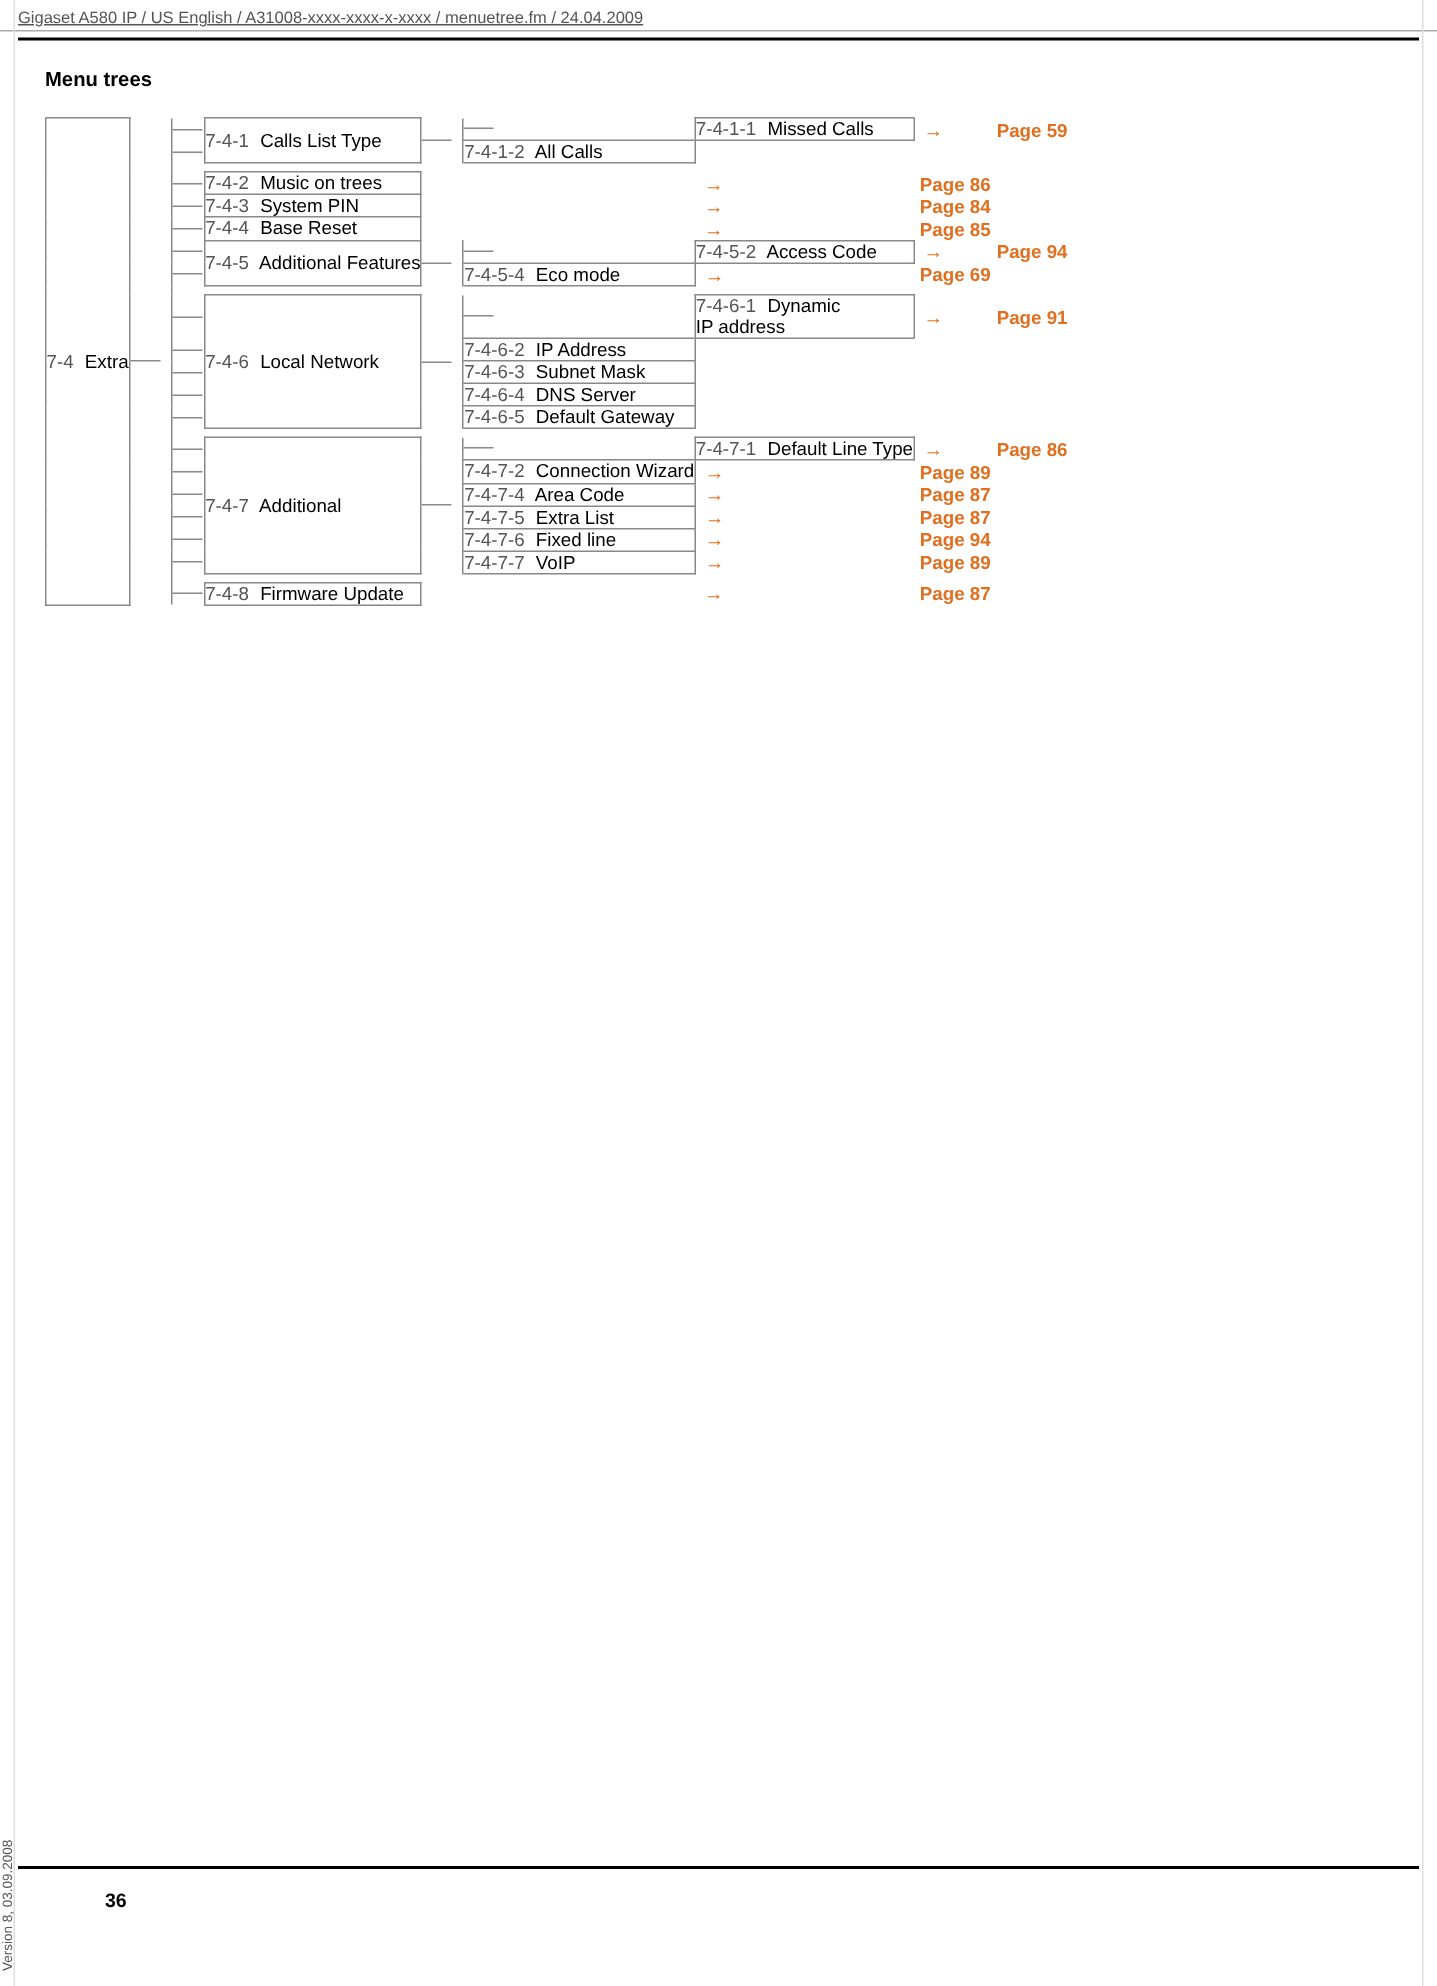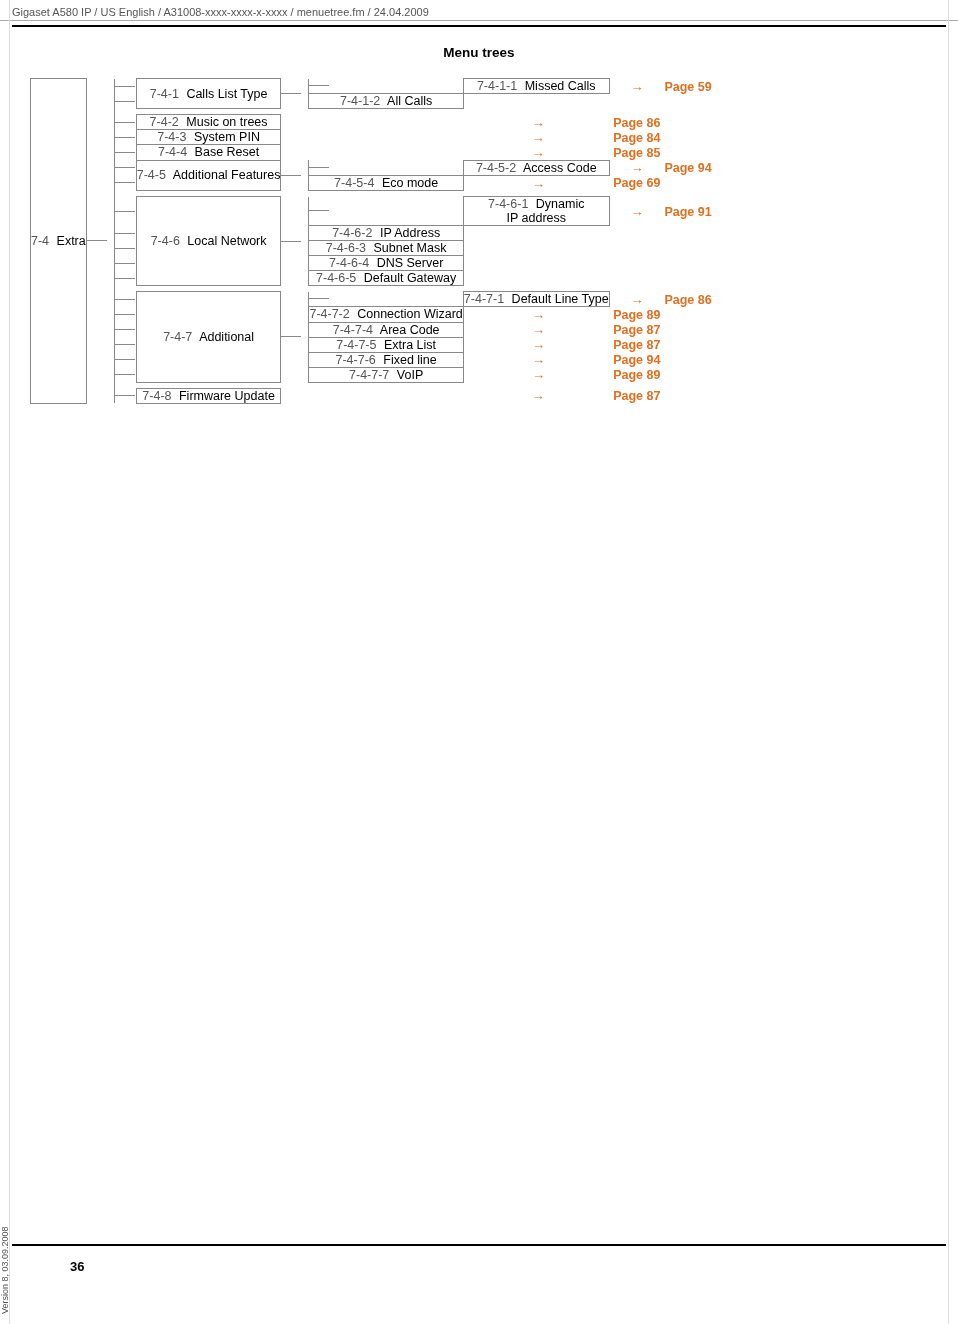--- a/index.html
+++ b/index.html
@@ -10,24 +10,24 @@
       font-family: Arial, Helvetica, sans-serif;
       font-size: 13px;
       color: #000;
       position: relative;
     }
     .header {
       font-size: 11px;
       color: #555;
       padding: 6px 12px 2px 12px;
       border-bottom: 1px solid #aaa;
+      text-decoration: underline;
     }
     .content {
       padding: 18px 30px 30px 30px;
-      text-align: center;
     }
     .section-title {
       font-weight: bold;
       font-size: 13.5px;
       margin-bottom: 18px;
     }
     .num {
       color: #555;
       margin-right: 4px;
       white-space: nowrap;

